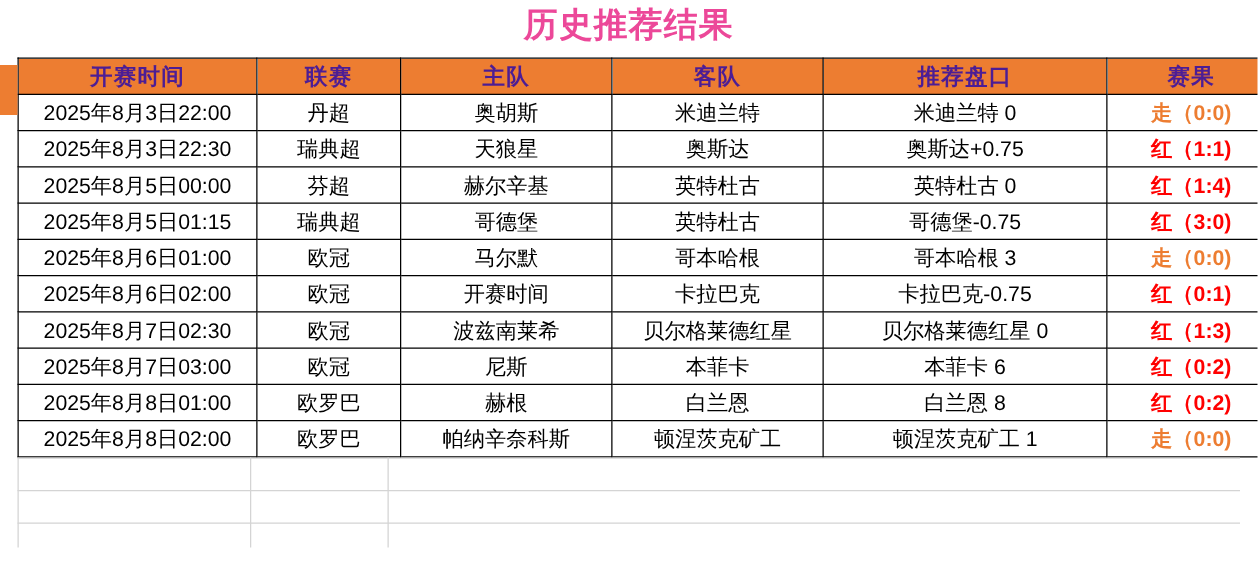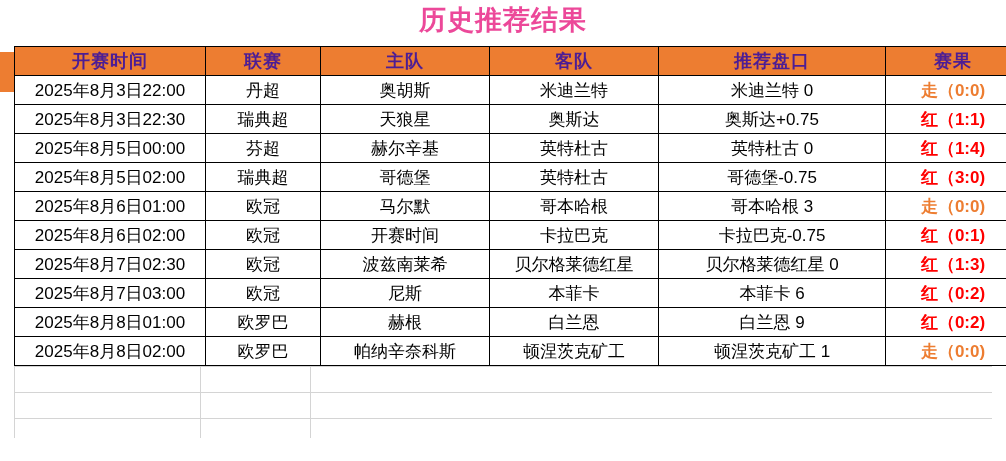--- a/index.html
+++ b/index.html
@@ -129,21 +129,21 @@
       </tr>
       <tr>
         <td>2025年8月5日00:00</td>
         <td>芬超</td>
         <td>赫尔辛基</td>
         <td>英特杜古</td>
         <td>英特杜古 0</td>
         <td class="result red">红（1:4)</td>
       </tr>
       <tr>
-        <td>2025年8月5日02:00</td>
+        <td>2025年8月5日01:15</td>
         <td>瑞典超</td>
         <td>哥德堡</td>
         <td>英特杜古</td>
         <td>哥德堡-0.75</td>
         <td class="result red">红（3:0)</td>
       </tr>
       <tr>
         <td>2025年8月6日01:00</td>
         <td>欧冠</td>
         <td>马尔默</td>
@@ -173,21 +173,21 @@
         <td>尼斯</td>
         <td>本菲卡</td>
         <td>本菲卡 6</td>
         <td class="result red">红（0:2)</td>
       </tr>
       <tr>
         <td>2025年8月8日01:00</td>
         <td>欧罗巴</td>
         <td>赫根</td>
         <td>白兰恩</td>
-        <td>白兰恩 9</td>
+        <td>白兰恩 8</td>
         <td class="result red">红（0:2)</td>
       </tr>
       <tr>
         <td>2025年8月8日02:00</td>
         <td>欧罗巴</td>
         <td>帕纳辛奈科斯</td>
         <td>顿涅茨克矿工</td>
         <td>顿涅茨克矿工 1</td>
         <td class="result walk">走（0:0)</td>
       </tr>

